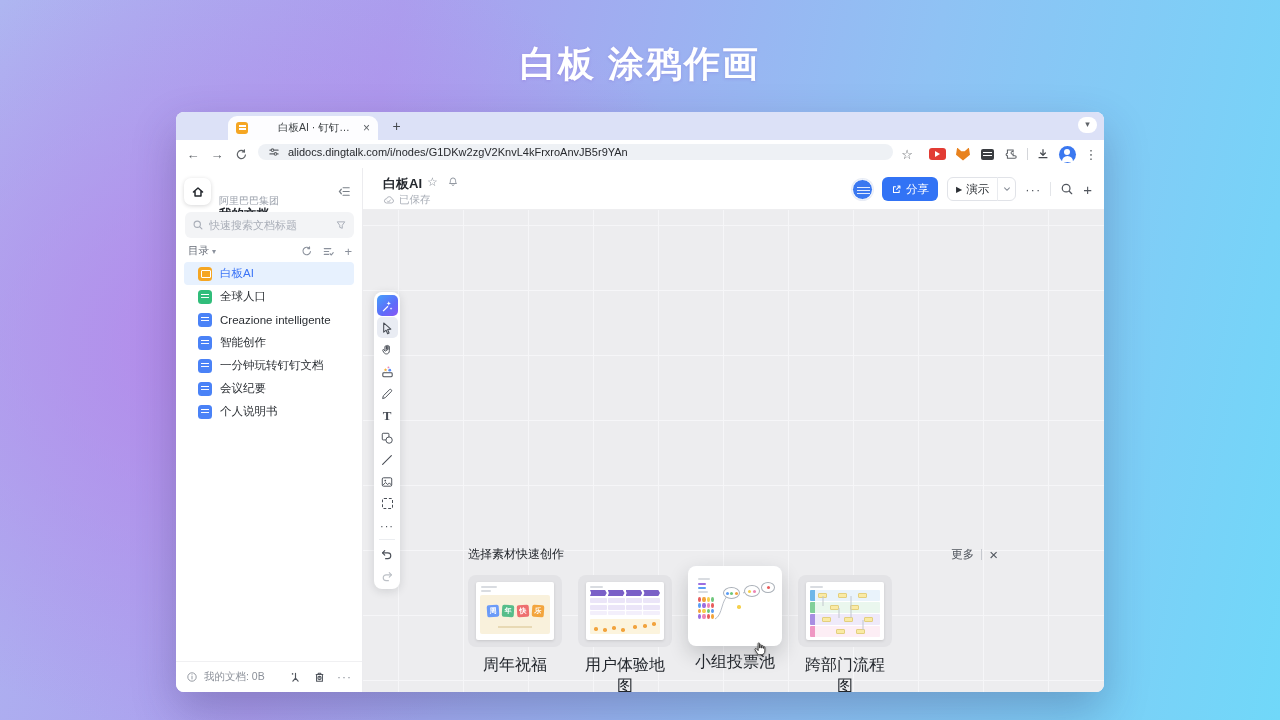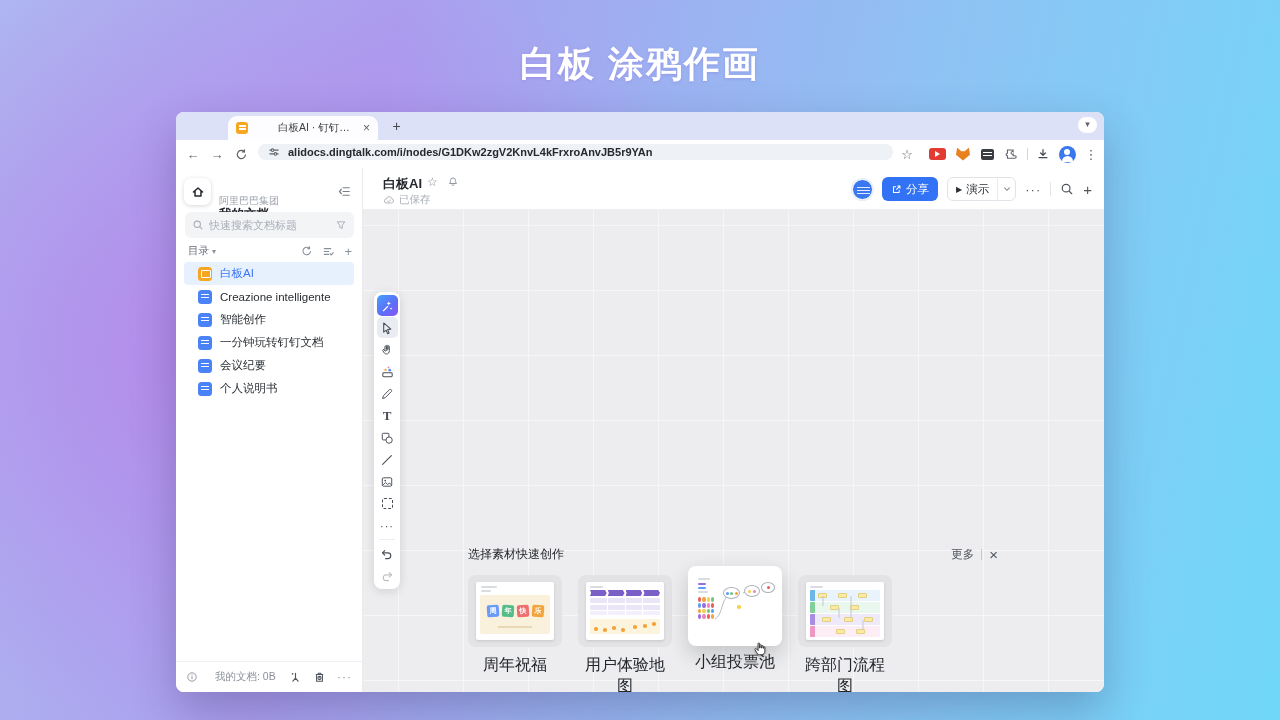--- a/index.html
+++ b/index.html
@@ -40,21 +40,21 @@
   .newtab { position:absolute; left:212px; top:6px; width:17px; height:17px; text-align:center; line-height:16px; font-size:14px; color:#44484e; }
   .strip-chev {
     position:absolute; right:7px; top:5px; width:19px; height:16px; background:#fff;
     border-radius:9px; text-align:center; line-height:14px; font-size:9px; color:#5f6368;
   }
   
   .navbar { position:relative; height:28px; background:#fff; }
   .nav-ic { position:absolute; top:5px; width:18px; height:18px; display:flex; align-items:center; justify-content:center; color:#5f6368; font-size:13px; }
   .urlbar {
     position:absolute; left:82px; top:4px; width:635px; height:16px;
-    background:#eef1f5; border-radius:11px; display:flex; align-items:center; padding:0 10px; gap:8px;font-weight:bold;
+    background:#eef1f5; border-radius:11px; display:flex; align-items:center; padding:0 10px; gap:8px;
   }
   .url-text { font-size:11px; color:#27292d; white-space:nowrap; overflow:hidden; }
   .ext-divider { position:absolute; left:851px; top:8px; width:1px; height:12px; background:#d4d6da; }
   .yt-ic { width:17px; height:12px; background:#e23b33; border-radius:3px; position:relative; }
   .yt-ic::after { content:""; position:absolute; left:6.5px; top:3px; border-left:5px solid #fff; border-top:3px solid transparent; border-bottom:3px solid transparent; }
   .fox-ic { width:14px; height:13px; background:#e8821e; clip-path:polygon(50% 100%,0 55%,8% 0,38% 28%,62% 28%,92% 0,100% 55%); }
   .tools-ic { width:13px; height:11px; border-radius:2px; background:#3a3d41; position:relative; }
   .tools-ic::after { content:""; position:absolute; left:2px; top:3px; width:9px; height:1.5px; background:#fff; box-shadow:0 3px 0 #fff; }
   .browser-avatar { width:17px; height:17px; border-radius:50%; background:#3b78f0; position:relative; }
   .browser-avatar::before { content:""; position:absolute; left:5.5px; top:3px; width:6px; height:6px; border-radius:50%; background:#fff; }
@@ -88,21 +88,21 @@
   .docitem.sel { background:#e7f1fe; }
   .doc-ic { width:14px; height:14px; border-radius:3.5px; flex:none; position:relative; }
   .doc-ic::after { content:""; position:absolute; left:3px; top:4px; width:8px; height:1.6px; background:#fff; box-shadow:0 3px 0 rgba(255,255,255,.95); }
   .doc-ic.board::after { width:8px; height:6px; background:transparent; border:1.6px solid #fff; border-radius:1px; box-shadow:none; top:3.5px; }
   .doc-label { font-size:11.5px; color:#2a2e33; white-space:nowrap; overflow:hidden; }
   .docitem.sel .doc-label { color:#3b74f6; }
   .side-footer {
     position:absolute; left:0; right:0; bottom:0; height:31px; border-top:1px solid #f0f0f2;
     display:flex; align-items:center; padding:0 10px; gap:6px;
   }
-  .storage-text { font-size:10.5px; color:#8b9099;margin-left:11px; }
+  .storage-text { font-size:10.5px; color:#8b9099; }
   .foot-tools { margin-left:auto; display:flex; gap:11px; align-items:center; }
 
   
   .main { flex:1; position:relative; min-width:0; }
   .dochead { position:absolute; left:0; right:0; top:0; height:42px; background:#fff; border-bottom:1px solid #eeeef0; }
   .doc-title { position:absolute; left:20px; top:7px; font-size:13px; font-weight:700; color:#23272d; }
   .doc-star { position:absolute; left:64px; top:7px; font-size:12px; color:#868c96; }
   .doc-bell { position:absolute; left:84px; top:8px; }
   .save-row { position:absolute; left:20px; top:25px; display:flex; align-items:center; gap:4px; }
   .save-text { font-size:10.5px; color:#a8adb6; }
@@ -308,20 +308,24 @@
                 </svg>
             </span>
             <span style="font-size:13px;color:#8b919c;line-height:1;">+</span>
           </span>
         </div>
 
         <div class="doclist">
           <div class="docitem sel">
             <span class="doc-ic board" style="background:#f5a623"></span>
             <span class="doc-label">白板AI</span>
+          </div>
+          <div class="docitem">
+            <span class="doc-ic" style="background:#30bd7a"></span>
+            <span class="doc-label">全球人口</span>
           </div>
           <div class="docitem">
             <span class="doc-ic" style="background:#4a82f7"></span>
             <span class="doc-label">Creazione intelligente</span>
           </div>
           <div class="docitem">
             <span class="doc-ic" style="background:#4a82f7"></span>
             <span class="doc-label">智能创作</span>
           </div>
           <div class="docitem">

